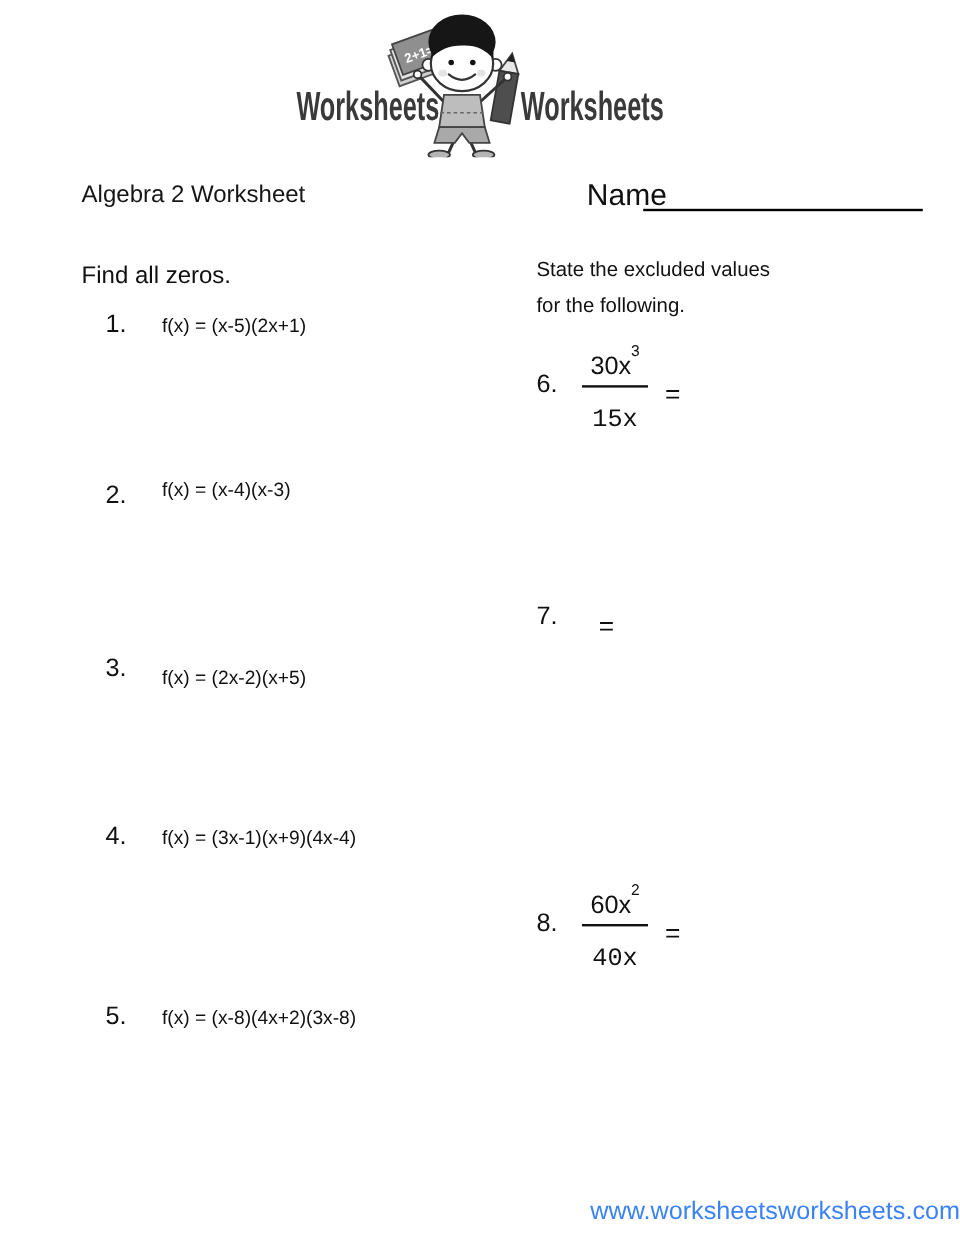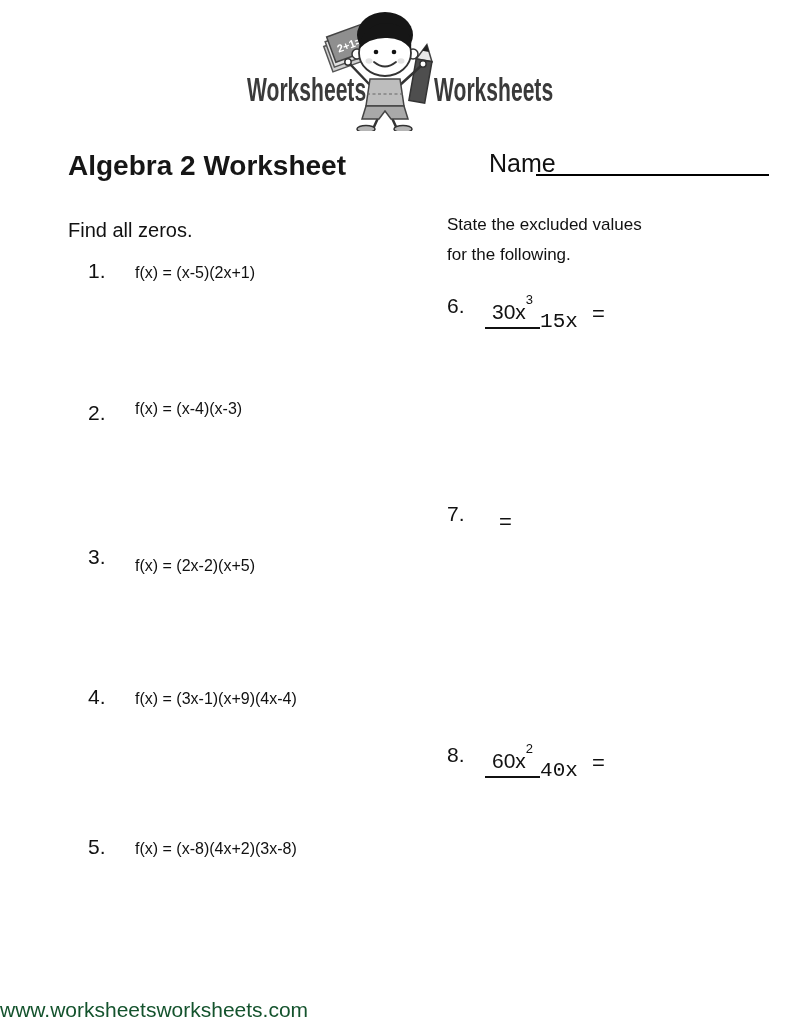--- a/index.html
+++ b/index.html
@@ -8,47 +8,47 @@
   .page { position:relative; width:800px; height:1035px; background:#ffffff; overflow:hidden; }
 
   
   .logo-text { position:absolute; font-size:34px; font-weight:bold; color:#3a3a3a;
                line-height:1; white-space:nowrap; font-family:"Liberation Sans", sans-serif; }
   .logo-left  { top:72px; right:434px; transform:scaleX(0.62); transform-origin:right center; }
   .logo-right { top:72px; left:434px;  transform:scaleX(0.62); transform-origin:left center; }
   .mascot { position:absolute; left:311px; top:5px; }
 
   
-  .title { position:absolute; left:68px; top:151px; font-size:28px; font-weight:700;
+  .title { position:absolute; left:68px; top:151px; font-size:20px; font-weight:400;
            color:#161616; line-height:1.1; }
   .name-label { position:absolute; left:474px; top:150px; font-size:25px; line-height:1.1;margin-left:15px; }
   .name-line  { position:absolute; left:536px; top:155px; width:233px; height:21px;
                 border-bottom:2px solid #000; }
 
   
   .instr-left  { position:absolute; left:68px; top:219px; font-size:20px; }
   .instr-right { position:absolute; left:447px; top:210px; font-size:17px; line-height:30px; }
 
   
   .lprob { position:absolute; left:88px; display:flex; align-items:baseline; }
   .lprob .pnum { display:inline-block; width:47px; font-size:21px; }
   .peq { font-size:16px; white-space:pre; }
   .num-down { transform:translateY(6px); }
   .num-up   { transform:translateY(-7px); }
 
   
   .rprob { position:absolute; left:447px; display:flex; align-items:center; }
   .rnum { display:inline-block; width:38px; font-size:21px; transform:translateY(-8px); }
-  .frac { display:inline-flex; flex-direction:row; align-items:center; font-size:21px; }
+  .frac { display:inline-flex; flex-direction:column; align-items:center; font-size:21px; }
   .frac-num { padding:0 7px 3px; border-bottom:2px solid #111; line-height:24px; white-space:pre; }
   .frac-den { padding-top:16px; line-height:24px; white-space:pre;font-family:Liberation Mono, monospace; }
   .exp { font-size:13px; position:relative; top:-7px; line-height:0; }
   .eq-sign { margin-left:14px; font-size:22px; }
 
-  .footer { position:absolute; left:0; right:0; top:998px; text-align:left; font-size:21px; color:#14532d; }
+  .footer { position:absolute; left:0; right:0; top:998px; text-align:right; font-size:21px; color:#3b82f6; }
 </style>
 </head>
 <body>
 
 <div class="page">
 
   <div class="logo-text logo-left">Worksheets</div>
 
   <svg class="mascot" viewBox="0 0 152 126" width="152" height="126" xmlns="http://www.w3.org/2000/svg">
 

